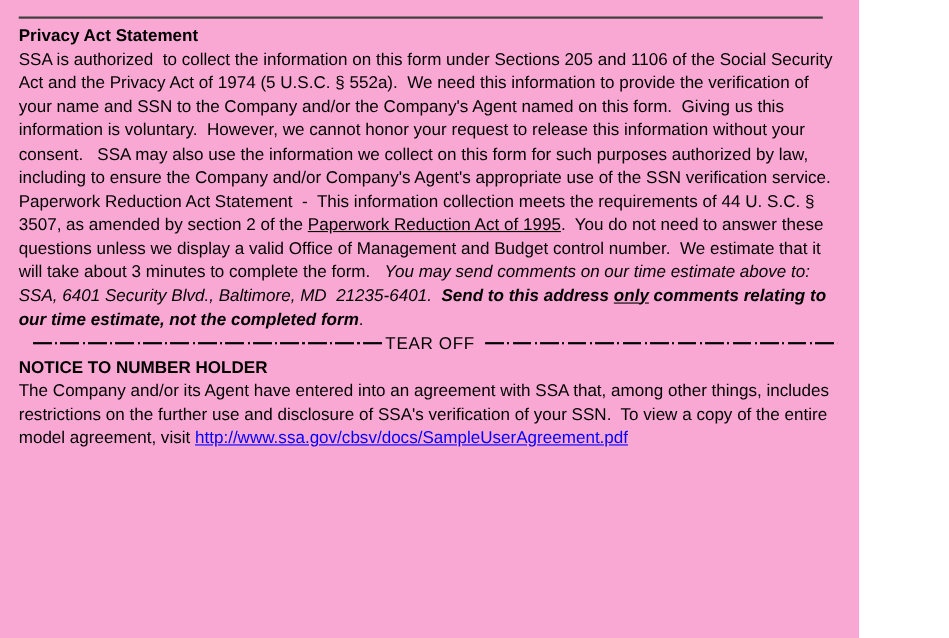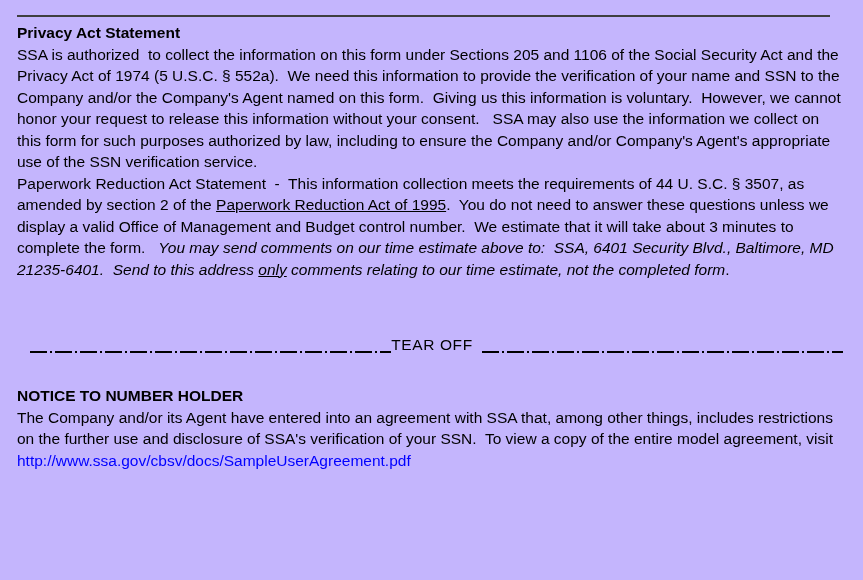--- a/index.html
+++ b/index.html
@@ -3,23 +3,23 @@
 <meta charset="utf-8">
 <style>
   html, body {
     margin: 0;
     padding: 0;
     background: #ffffff;
   }
   .page {
     position: relative;
     box-sizing: border-box;
-    width: 863px;
+    width: 781px;
     height: 580px;
-    background: #c4b5fd;
+    background: #f9a8d4;
     color: #000000;
     font-family: "Liberation Sans", sans-serif;
     font-size: 15.5px;
     line-height: 21.5px;
     padding: 15px 20px 0 17px;
     overflow: hidden;
   }
   .top-rule {
     height: 2px;
     background: #3f3f3f;
@@ -33,27 +33,26 @@
   }
   p.body-para {
     margin: 0;
     white-space: pre-wrap;
   }
   .para-gap {
     margin-top: 28px;
   }
   .ul { text-decoration: underline; text-align: center; }
   .it { font-style: italic; }
-  .bi { font-style: italic; font-weight: normal; }
+  .bi { font-style: italic; font-weight: bold; }
   .inline-bold { font-weight: normal; }
 
   .tearoff-row {
     display: flex;
-    align-items: flex-end;
-    margin-top: 53px;
+    align-items: center;
     height: 22px;
   }
   .tear-dashes {
     flex: 1;
     height: 2px;
     margin-bottom: 2px;
     background: repeating-linear-gradient(
       to right,
       #000000 0px, #000000 17px,
       transparent 17px, transparent 20px,
@@ -61,23 +60,24 @@
       transparent 22px, transparent 25px
     );
   }
   .tear-dashes.left { margin-left: 13px; }
   .tear-dashes.right { margin-left: 9px; }
   .tearoff-label {
     letter-spacing: 0.6px;
     white-space: pre;
   }
 
-  .notice-section { margin-top: 30px; }
+  .notice-section { }
 
   a.doc-link {
+    text-decoration: underline;
     cursor: pointer;
   }
 </style>
 </head>
 <body>
 
 <div class="page">
 
   <div class="top-rule" style="background-color: rgb(63, 63, 63);"></div>
 

